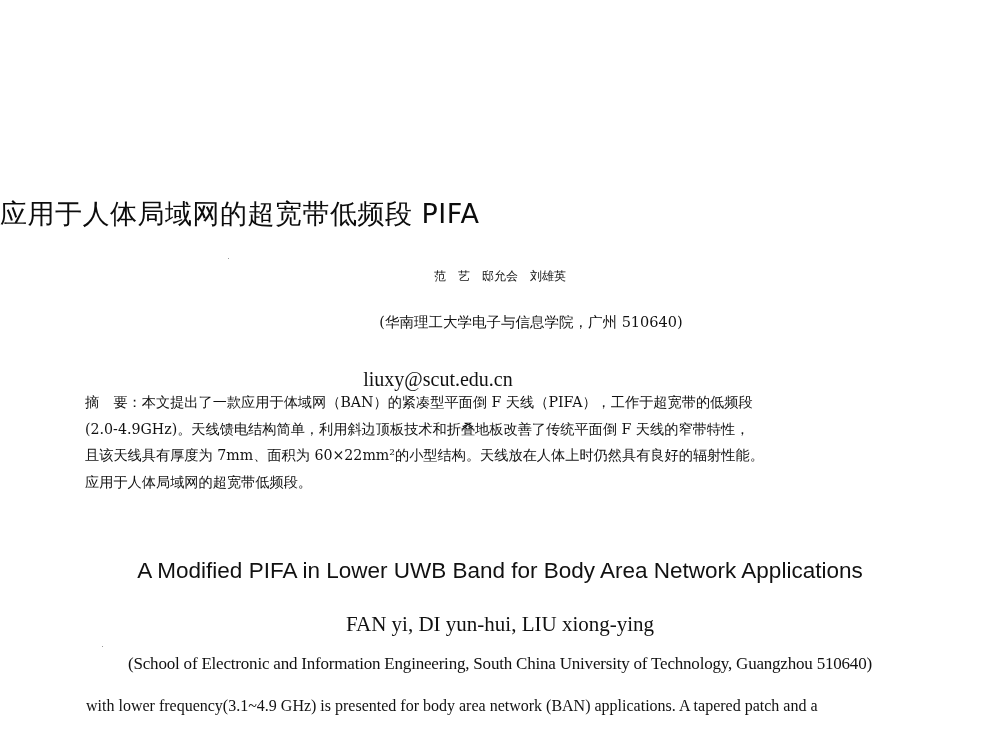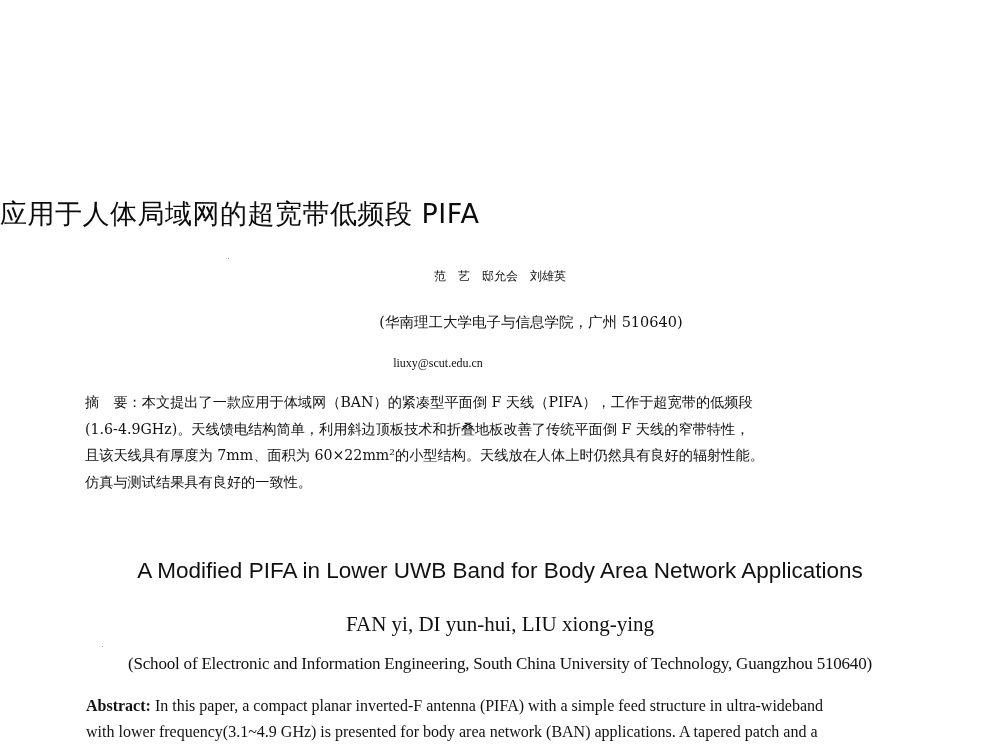--- a/index.html
+++ b/index.html
@@ -17,22 +17,22 @@
   }
   .cn-authors {
     position: absolute; top: 268px; left: 0; width: 1000px; text-align: center;
     font-family: "DejaVu Serif", serif; font-size: 12px; word-spacing: 10px; color: #111;
   }
   .cn-affil {
     position: absolute; top: 313px; left: 0; width: 1000px; text-align: center;
     font-family: "DejaVu Serif", serif; font-size: 14.5px; color: #111; padding-left: 31px;
   }
   .email {
-    position: absolute; top: 356px; left: 0; width: 876px; text-align: center;
-    font-family: "Liberation Serif", serif; font-size: 12px; color: #111;
+    position: absolute; top: 368px; left: 0; width: 876px; text-align: center;
+    font-family: "Liberation Serif", serif; font-size: 20px; color: #111;
   }
   .cn-abstract {
     position: absolute; top: 389px; left: 85px; width: 850px;
     font-family: "DejaVu Serif", serif; font-size: 14.2px; line-height: 26.5px;
     color: #111; text-align: justify;
   }
   .cn-abstract .line { display: block; white-space: nowrap; }
   .label-bold { font-family: "DejaVu Sans", sans-serif; font-weight: normal; }
   .en-title {
     position: absolute; top: 558px; left: 0; width: 1000px; text-align: center;
@@ -63,31 +63,30 @@
   <div class="cn-title">应用于人体局域网的超宽带低频段 PIFA</div>
 
   <div class="cn-authors">范　艺　邸允会　刘雄英</div>
 
   <div class="cn-affil">(华南理工大学电子与信息学院，广州 510640)</div>
 
   <div class="email">liuxy@scut.edu.cn</div>
 
   <div class="cn-abstract">
     <span class="line"><span class="label-bold">摘　要：</span><span>本文提出了一款应用于体域网（BAN）的紧凑型平面倒 F 天线（PIFA），工作于超宽带的低频段</span></span>
-    <span class="line">(1.6-4.9GHz)。天线馈电结构简单，利用斜边顶板技术和折叠地板改善了传统平面倒 F 天线的窄带特性，</span>
+    <span class="line">(2.0-4.9GHz)。天线馈电结构简单，利用斜边顶板技术和折叠地板改善了传统平面倒 F 天线的窄带特性，</span>
     <span class="line">且该天线具有厚度为 7mm、面积为 60×22mm²的小型结构。天线放在人体上时仍然具有良好的辐射性能。</span>
-    <span class="line">仿真与测试结果具有良好的一致性。</span>
+    <span class="line">应用于人体局域网的超宽带低频段。</span>
   </div>
 
   <div class="en-title">A Modified PIFA in Lower UWB Band for Body Area Network Applications</div>
 
   <div class="en-authors">FAN yi, DI yun-hui, LIU xiong-ying</div>
 
   <div class="en-affil">(School of Electronic and Information Engineering, South China University of Technology, Guangzhou 510640)</div>
 
   <div class="en-abstract">
-    <span class="line"><span class="label">Abstract:</span><span> In this paper, a compact planar inverted-F antenna (PIFA) with a simple feed structure in ultra-wideband</span></span>
     <span class="line">with lower frequency(3.1~4.9 GHz) is presented for body area network (BAN) applications. A tapered patch and a</span>
   </div>
 
   <div class="speck" style="left:228px; top:258px;"></div>
   <div class="speck" style="left:102px; top:646px;"></div>
 </div>
 
 </body></html>

